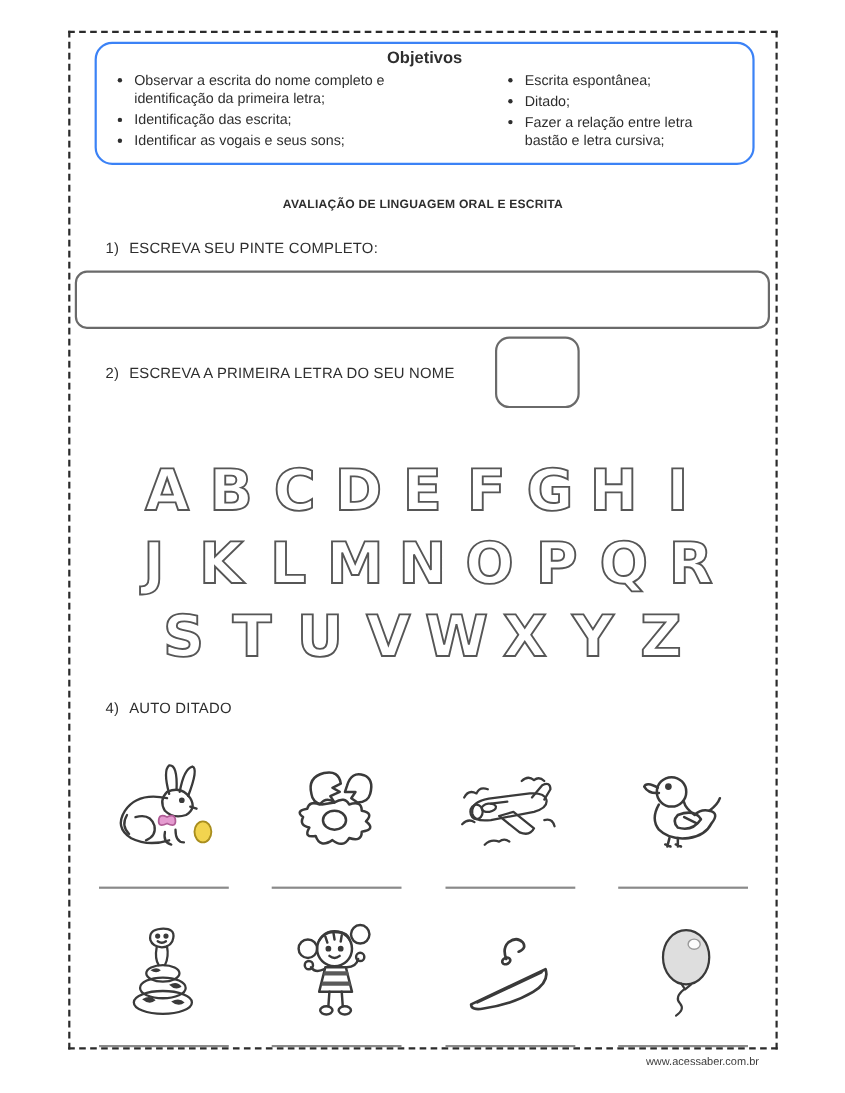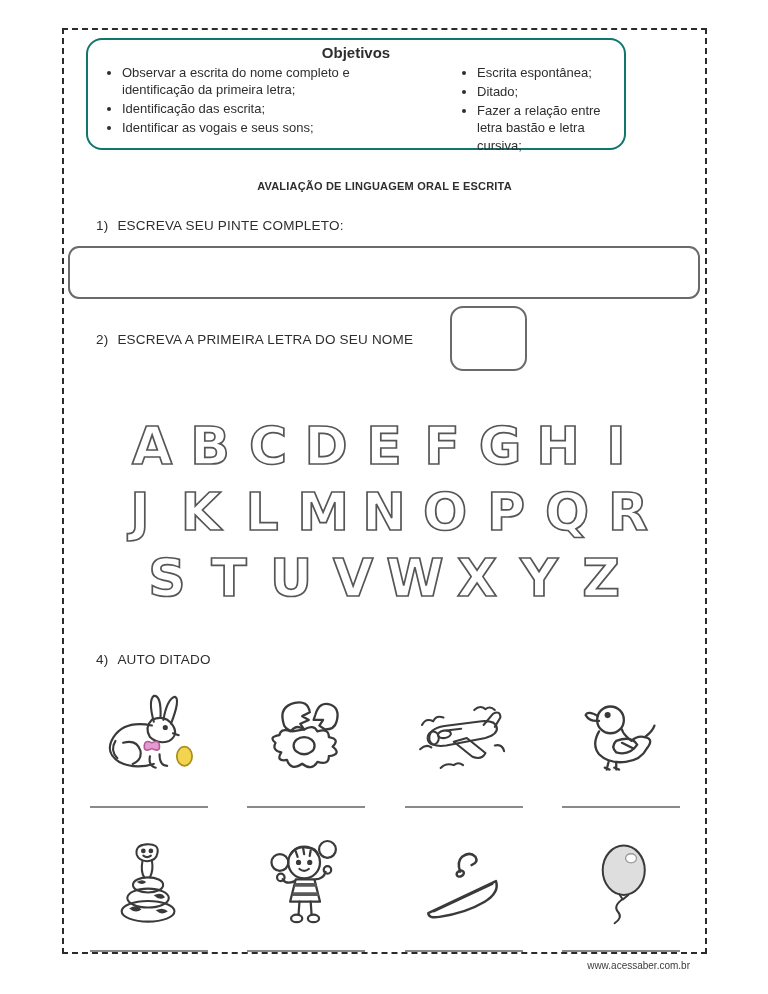--- a/index.html
+++ b/index.html
@@ -6,36 +6,36 @@
   body { background: #ffffff; font-family: "Liberation Sans", sans-serif; }
   .page {
     position: relative; width: 768px; height: 994px; background: #ffffff;
     color: #2e2e2e; overflow: hidden;
   }
   .frame {
     position: absolute; left: 62px; top: 28px; width: 645px; height: 926px;
     border: 2px dashed #2b2b2b;
   }
   .objectives-box {
-    position: absolute; left: 22px; top: 8px; width: 540px; height: 112px;
-    border: 2px solid #0f766e; border-radius: 16px; padding: 4px 14px 4px 14px;
+    position: absolute; left: 22px; top: 8px; width: 600px; height: 112px;
+    border: 2px solid #3b82f6; border-radius: 16px; padding: 4px 14px 4px 14px;
   }
   .objectives-title { text-align: center; font-weight: bold; font-size: 15px; margin-bottom: 3px; }
   .objectives-cols { display: flex; gap: 35px; }
   .obj-list { list-style: disc; padding-left: 20px; font-size: 13px; line-height: 1.32; }
   .obj-list.left { flex: 0 0 320px; }
   .obj-list.right { flex: 1; }
   .obj-list li { max-width: 240px; margin-bottom: 2px; }
   .main-title { position: absolute; left: 0; top: 150px; width: 100%; text-align: center; font-weight: bold; font-size: 11px; letter-spacing: .2px; }
   .question { position: absolute; font-size: 13.5px; letter-spacing: .2px; white-space: nowrap; }
   .question .q-num { margin-right: 9px; }
   .q1 { left: 32px; top: 188px; }
   .q2 { left: 32px; top: 302px; }
   .q3 { left: 32px; top: 358px; }
-  .q4 { left: 32px; top: 622px; }
+  .q4 { left: 32px; top: 606px; }
   .name-box {
     position: absolute; left: 4px; top: 216px; width: 632px; height: 53px;
     border: 2px solid #6a6a6a; border-radius: 11px; background: #fff;
   }
   .first-letter-box {
     position: absolute; left: 386px; top: 276px; width: 77px; height: 65px;
     border: 2px solid #6a6a6a; border-radius: 13px; background: #fff;
   }
   .alphabet { position: absolute; left: 50px; top: 384px; width: 540px; }
   .letters-row { display: block; height: 62px; margin-bottom: 4px; }

